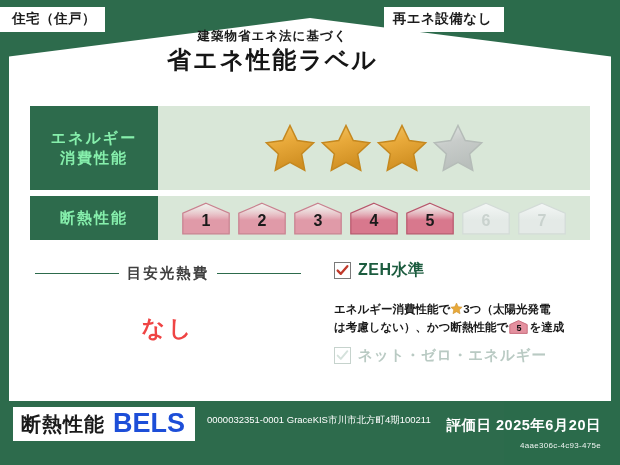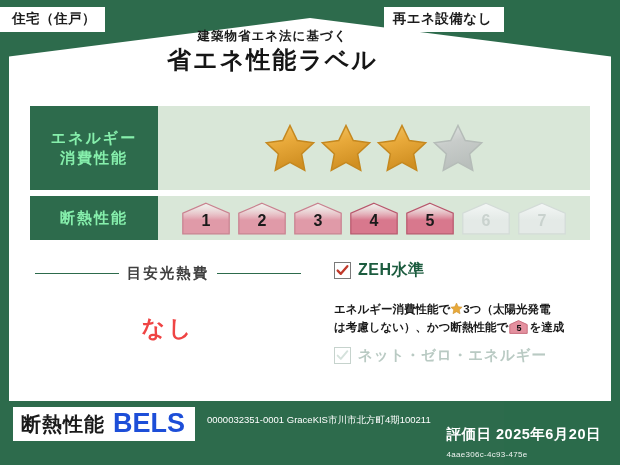--- a/index.html
+++ b/index.html
@@ -190,21 +190,21 @@
   }
   .bels-en{
     font-size:27px;font-weight:bold;color:#1d4ed8;letter-spacing:0px;
   }
   .reg{
     position:absolute;left:198px;top:9px;width:250px;
     color:#ffffff;font-size:9.5px;line-height:1.45;
     word-break:break-all;
   }
   .evald{
-    position:absolute;right:10px;top:21px;color:#fff;
+    position:absolute;right:10px;top:12px;text-align:right;color:#fff;
   }
   .evald .d{font-size:14.5px;font-weight:bold;letter-spacing:.5px;}
   .evald .h{font-size:8px;margin-top:6px;letter-spacing:.3px;opacity:.92;}
 </style>
 </head>
 <body>
 
 <div class="label-root">
 
   <div class="badge badge-left">住宅（住戸）</div>

